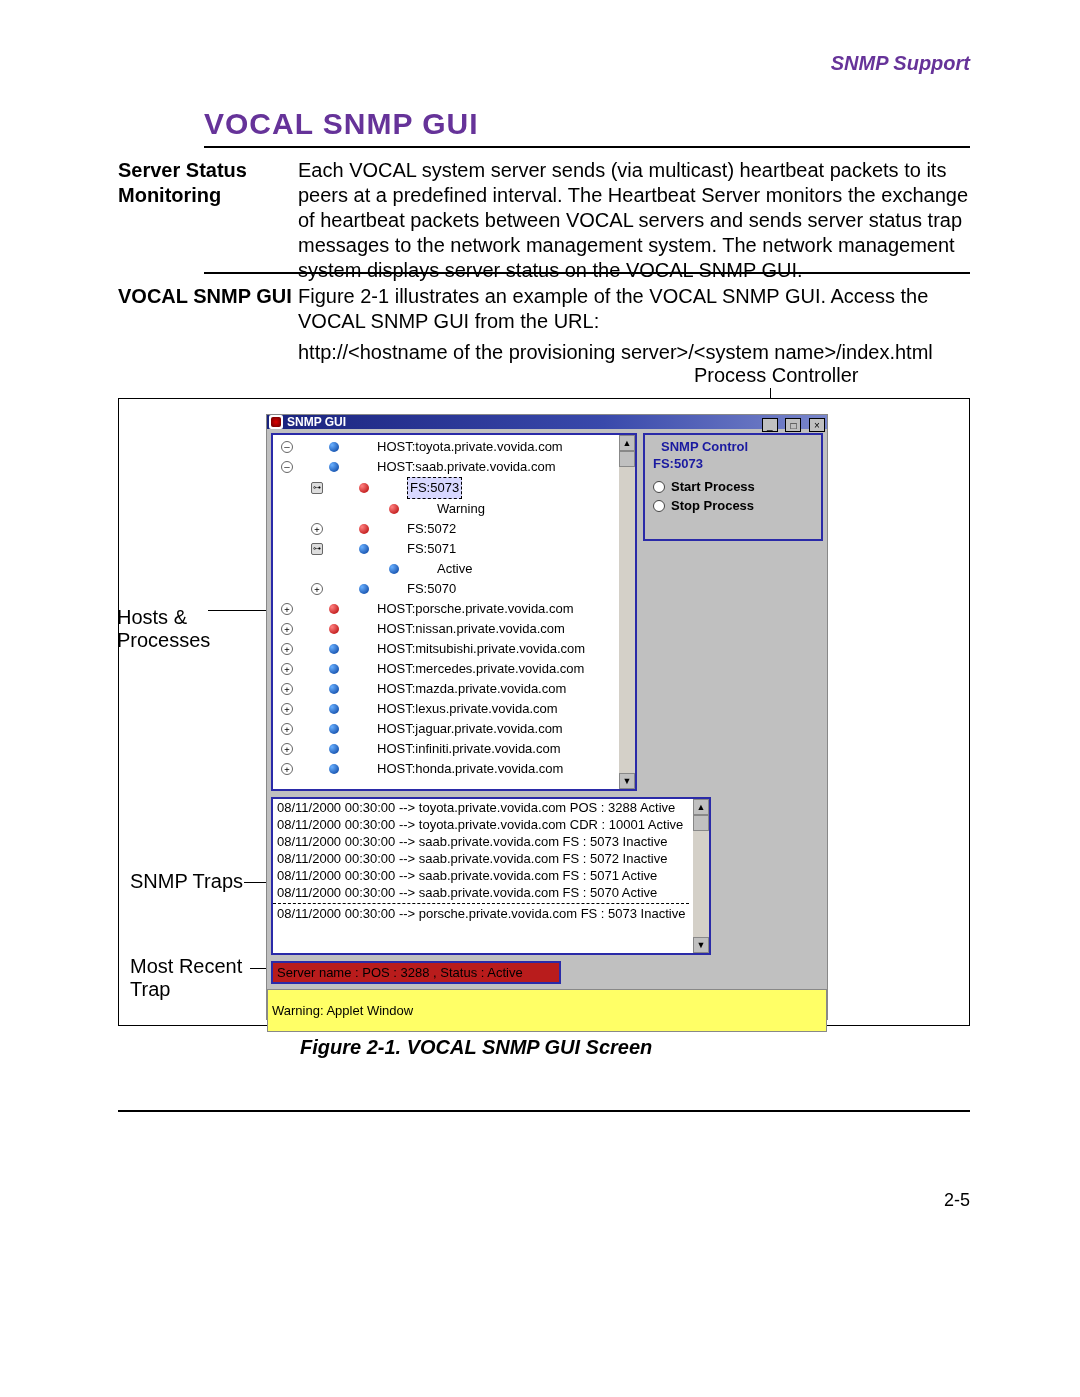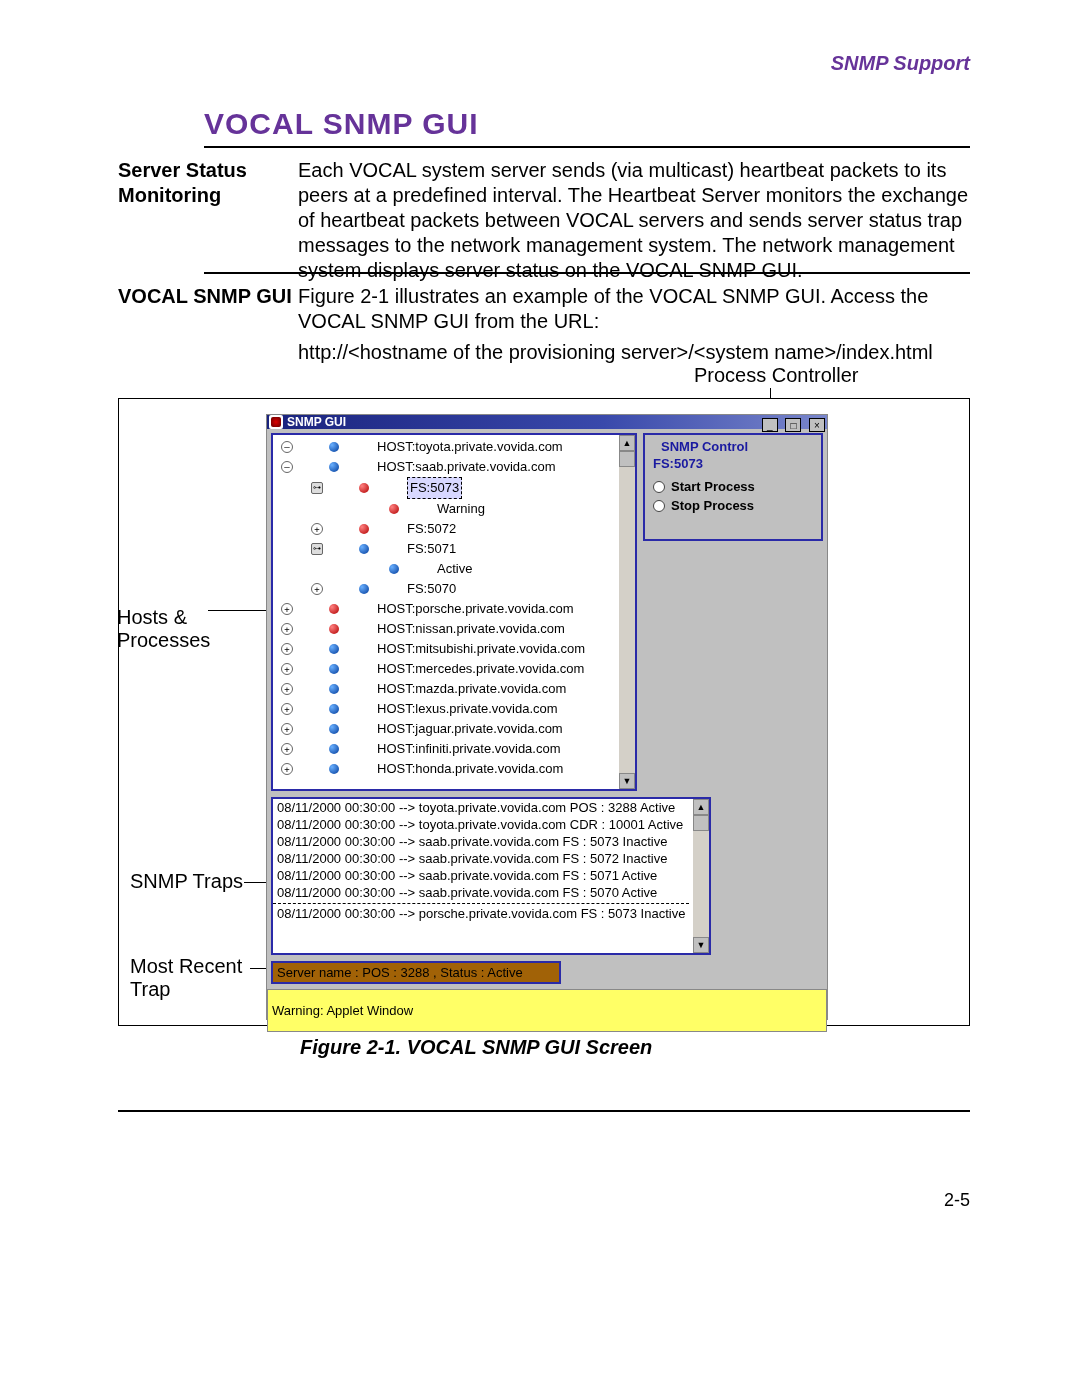--- a/index.html
+++ b/index.html
@@ -112,21 +112,21 @@
     background: #fff;
     font-family: Arial; font-size: 13px;
     overflow: hidden;
   }
   .log-pane .row { white-space: nowrap; padding: 1px 4px; }
   .log-pane .cut { border-top: 1px dashed #000; margin-top: 2px; padding-top: 2px; }
   .log-scroll { position: absolute; top: 0; right: 0; bottom: 0; width: 16px; background: #d4d0c8; }
   .log-scroll .up, .log-scroll .down, .log-scroll .thumb { position: absolute; left:0; right:0; height:16px; background:#c0c0c0; border:1px solid #888; font-size:9px; text-align:center; line-height:14px; }
   .log-scroll .up { top:0; } .log-scroll .down { bottom:0; } .log-scroll .thumb { top:16px; }
   .status-line {
-    position: absolute; border: 2px solid #2a2aa8; background: #a16207;
+    position: absolute; border: 2px solid #2a2aa8; background: #b91c1c;
     font-family: Arial; font-size: 13px; padding: 2px 4px;
   }
   .warning-bar {
     position: absolute; background: #ffff66; border: 1px solid #888;
     font-family: Arial; font-size: 13px; padding: 13px 4px;
   }
   .annot { position: absolute; font-size: 20px; }
   .figcaption {
     position: absolute; font-weight: bold; font-style: italic; font-size: 20px;
   }

